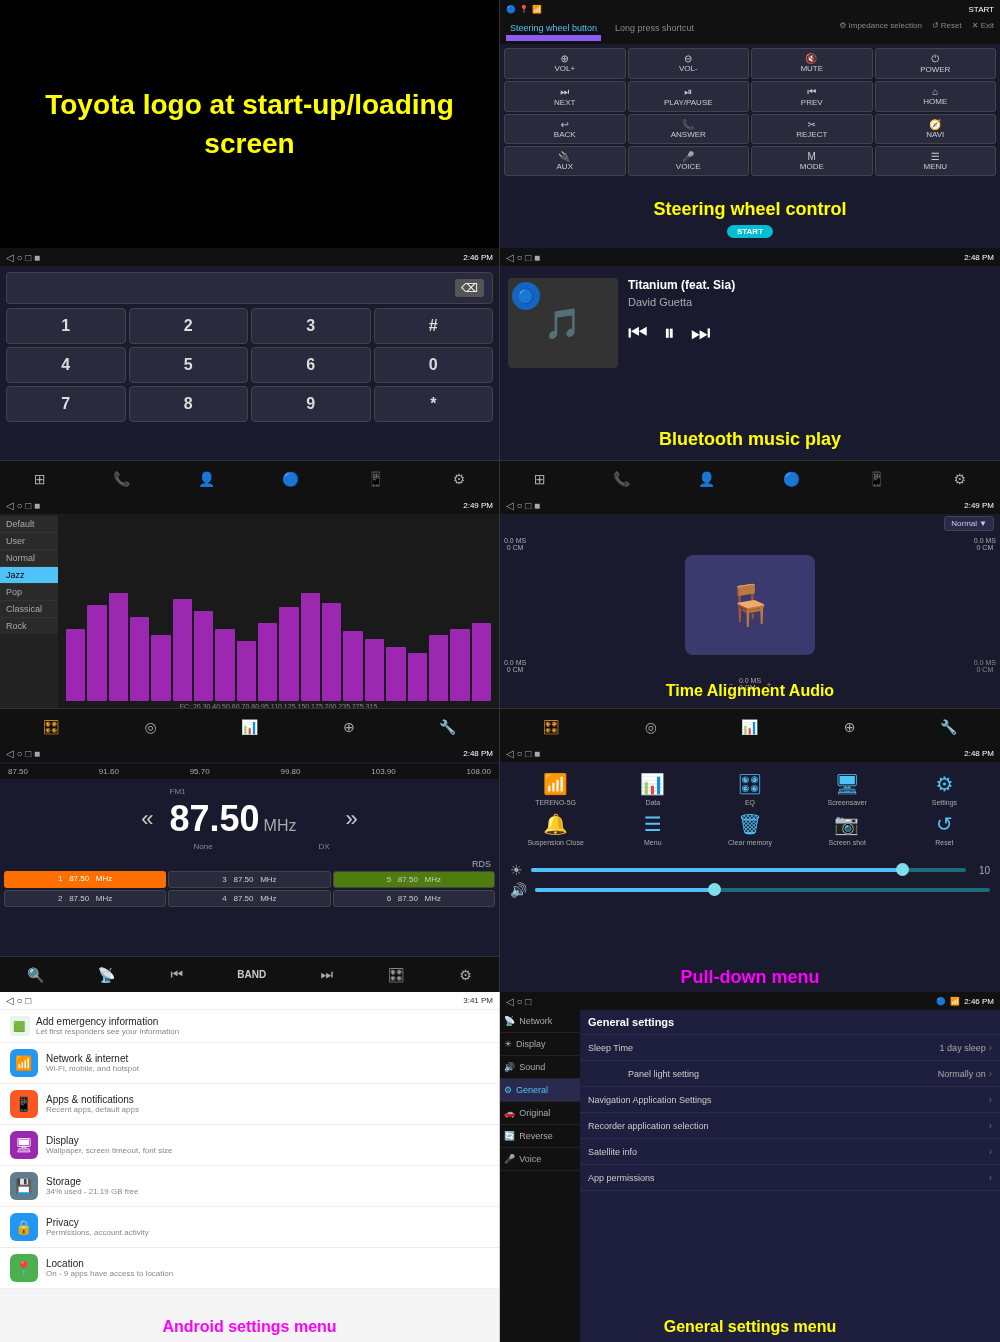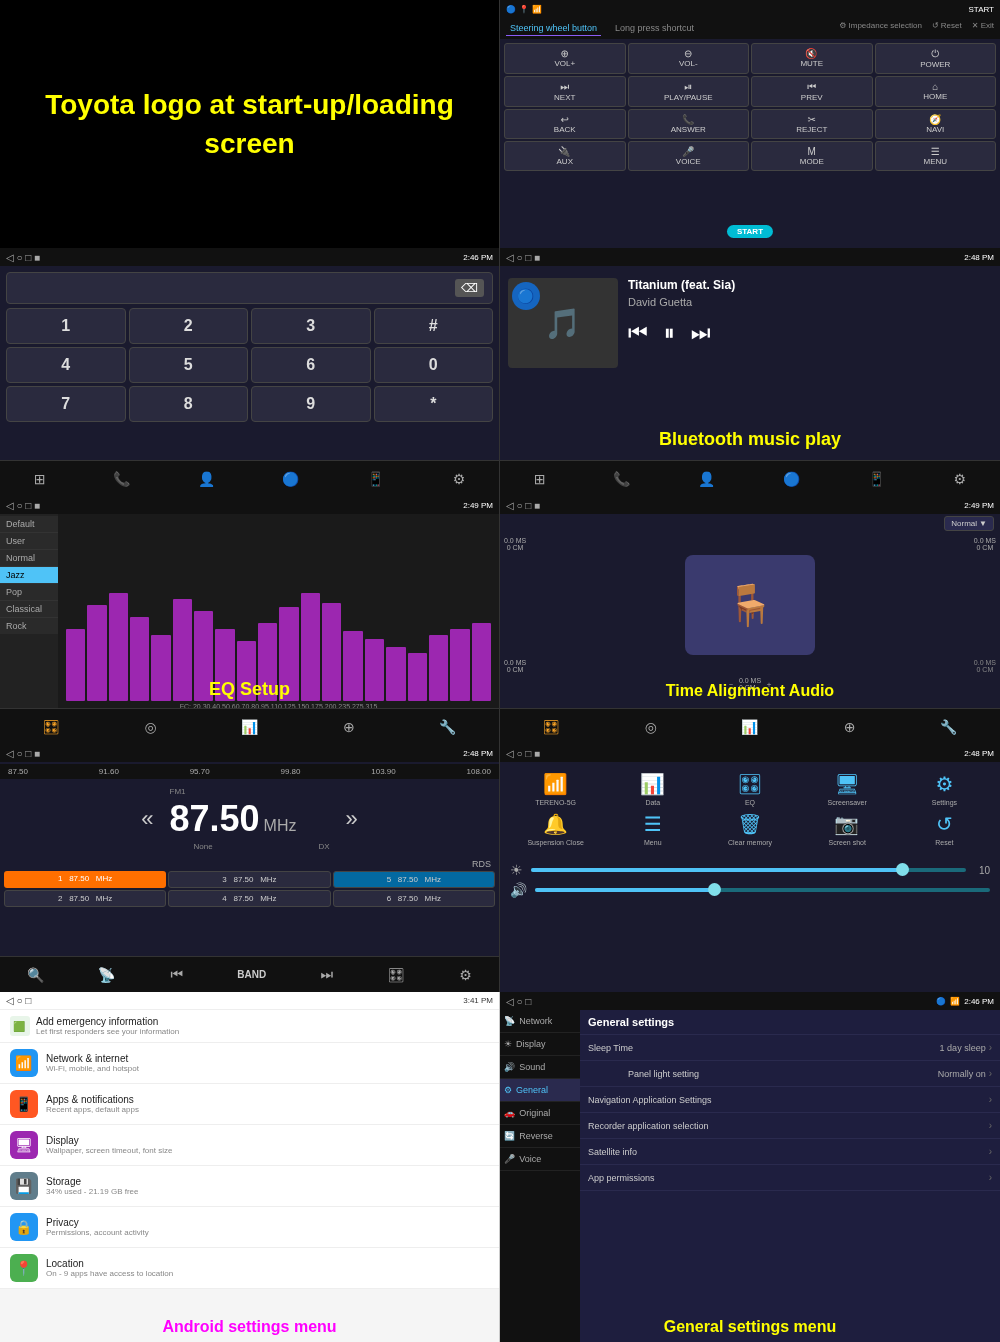--- a/index.html
+++ b/index.html
@@ -43,21 +43,21 @@
     <div style="width:500px; height:248px; background:#1a1a2e; position:relative; overflow:hidden;">
       <div class="status-bar">
         <div class="status-icons">
           <span>🔵</span>
           <span>📍</span>
           <span>📶</span>
         </div>
         <div style="color:#fff; font-size:8px;">START</div>
       </div>
       <div style="margin-top:18px; background:#111; padding:3px 6px; display:flex; gap:10px; font-size:9px;">
-        <span style="color:#4fc3f7; border-bottom:1px solid #8b5cf6; padding:2px 4px;">Steering wheel button</span>
+        <span style="color:#4fc3f7; border-bottom:6px solid #8b5cf6; padding:2px 4px;">Steering wheel button</span>
         <span style="color:#888; padding:2px 4px;">Long press shortcut</span>
         <span style="flex:1;"></span>
         <span style="color:#888; font-size:8px;">⚙ Impedance selection</span>
         <span style="color:#888; font-size:8px;">↺ Reset</span>
         <span style="color:#888; font-size:8px;">✕ Exit</span>
       </div>
       <div style="display:grid; grid-template-columns: repeat(4,1fr); gap:2px; padding:4px; background:#1a1a2e;">
         <div style="background:#2a2a3e; border:1px solid #444; border-radius:3px; padding:4px; text-align:center; font-size:8px; color:#ccc;"><span style="font-size:10px;">⊕</span><br>VOL+</div>
         <div style="background:#2a2a3e; border:1px solid #444; border-radius:3px; padding:4px; text-align:center; font-size:8px; color:#ccc;"><span style="font-size:10px;">⊖</span><br>VOL-</div>
         <div style="background:#2a2a3e; border:1px solid #444; border-radius:3px; padding:4px; text-align:center; font-size:8px; color:#ccc;"><span style="font-size:10px;">🔇</span><br>MUTE</div>
@@ -68,20 +68,21 @@
         <div style="background:#2a2a3e; border:1px solid #444; border-radius:3px; padding:4px; text-align:center; font-size:8px; color:#ccc;"><span style="font-size:10px;">⌂</span><br>HOME</div>
         <div style="background:#2a2a3e; border:1px solid #444; border-radius:3px; padding:4px; text-align:center; font-size:8px; color:#ccc;"><span style="font-size:10px;">↩</span><br>BACK</div>
         <div style="background:#2a2a3e; border:1px solid #444; border-radius:3px; padding:4px; text-align:center; font-size:8px; color:#ccc;"><span style="font-size:10px;">📞</span><br>ANSWER</div>
         <div style="background:#2a2a3e; border:1px solid #444; border-radius:3px; padding:4px; text-align:center; font-size:8px; color:#ccc;"><span style="font-size:10px;">✂</span><br>REJECT</div>
         <div style="background:#2a2a3e; border:1px solid #444; border-radius:3px; padding:4px; text-align:center; font-size:8px; color:#ccc;"><span style="font-size:10px;">🧭</span><br>NAVI</div>
         <div style="background:#2a2a3e; border:1px solid #444; border-radius:3px; padding:4px; text-align:center; font-size:8px; color:#ccc;"><span style="font-size:10px;">🔌</span><br>AUX</div>
         <div style="background:#2a2a3e; border:1px solid #444; border-radius:3px; padding:4px; text-align:center; font-size:8px; color:#ccc;"><span style="font-size:10px;">🎤</span><br>VOICE</div>
         <div style="background:#2a2a3e; border:1px solid #444; border-radius:3px; padding:4px; text-align:center; font-size:8px; color:#ccc;"><span style="font-size:10px;">M</span><br>MODE</div>
         <div style="background:#2a2a3e; border:1px solid #444; border-radius:3px; padding:4px; text-align:center; font-size:8px; color:#ccc;"><span style="font-size:10px;">☰</span><br>MENU</div>
       </div>
+      <div style="position:absolute; bottom:28px; left:0; right:0; text-align:center; color:#ffff00; font-size:18px; font-weight:bold;">Steering wheel control</div>
       <div style="position:absolute; bottom:10px; left:50%; transform:translateX(-50%); background:#00bcd4; color:#fff; font-size:8px; font-weight:bold; padding:2px 10px; border-radius:10px;">START</div>
     </div>
   </div>
 
   <div style="display:flex; height:248px; border-bottom:1px solid #333;">
 
     <div style="width:500px; height:248px; background:#1a1a2e; position:relative; overflow:hidden; border-right:1px solid #333;">
       <div class="status-bar">
         <div style="display:flex; gap:6px; align-items:center; font-size:10px; color:#aaa;">◁ ○ □ ■</div>
         <div style="color:#fff; font-size:8px;">2:46 PM</div>
@@ -188,21 +189,20 @@
             <div style="flex:1; background:#9c27b0; height:52%; border-radius:1px; min-width:8px;"></div>
             <div style="flex:1; background:#9c27b0; height:45%; border-radius:1px; min-width:8px;"></div>
             <div style="flex:1; background:#9c27b0; height:40%; border-radius:1px; min-width:8px;"></div>
             <div style="flex:1; background:#9c27b0; height:55%; border-radius:1px; min-width:8px;"></div>
             <div style="flex:1; background:#9c27b0; height:60%; border-radius:1px; min-width:8px;"></div>
             <div style="flex:1; background:#9c27b0; height:65%; border-radius:1px; min-width:8px;"></div>
           </div>
           <div style="font-size:7px; color:#888; text-align:center; margin-top:2px;">FC: 20 30 40 50 60 70 80 95 110 125 150 175 200 235 275 315</div>
         </div>
       </div>
-      <div style="position:absolute; bottom:44px; left:0; right:0; text-align:center; color:#ffff00; font-size:18px; font-weight:bold;">EQ Setup</div>
       <div style="position:absolute; bottom:0; left:0; right:0; height:36px; background:#111; display:flex; align-items:center; justify-content:space-around; border-top:1px solid #333;">
         <span style="color:#ffa726; font-size:14px;">🎛</span>
         <span style="color:#aaa; font-size:14px;">◎</span>
         <span style="color:#aaa; font-size:14px;">📊</span>
         <span style="color:#aaa; font-size:14px;">⊕</span>
         <span style="color:#aaa; font-size:14px;">🔧</span>
       </div>
     </div>
 
     <div style="width:500px; height:248px; background:#1a1a2e; position:relative; overflow:hidden;">
@@ -277,21 +277,21 @@
             <span>DX</span>
           </div>
         </div>
         <span style="font-size:22px; color:#ccc;">»</span>
       </div>
       <div style="text-align:right; padding:0 8px; font-size:9px; color:#aaa; margin-bottom:2px;">RDS</div>
 
       <div style="display:grid; grid-template-columns:repeat(3,1fr); gap:2px; margin:0 4px;">
         <div style="background:#ff6f00; border-radius:3px; padding:3px; font-size:8px; color:#fff; text-align:center;">1 &nbsp; 87.50 &nbsp; MHz</div>
         <div style="background:#2a2a3e; border:1px solid #444; border-radius:3px; padding:3px; font-size:8px; color:#ccc; text-align:center;">3 &nbsp; 87.50 &nbsp; MHz</div>
-        <div style="background:#0369a1; border:1px solid #444; border-radius:3px; padding:3px; font-size:8px; color:#ccc; text-align:center;">5 &nbsp; 87.50 &nbsp; MHz</div>
+        <div style="background:#4d7c0f; border:1px solid #444; border-radius:3px; padding:3px; font-size:8px; color:#ccc; text-align:center;">5 &nbsp; 87.50 &nbsp; MHz</div>
         <div style="background:#2a2a3e; border:1px solid #444; border-radius:3px; padding:3px; font-size:8px; color:#ccc; text-align:center;">2 &nbsp; 87.50 &nbsp; MHz</div>
         <div style="background:#2a2a3e; border:1px solid #444; border-radius:3px; padding:3px; font-size:8px; color:#ccc; text-align:center;">4 &nbsp; 87.50 &nbsp; MHz</div>
         <div style="background:#2a2a3e; border:1px solid #444; border-radius:3px; padding:3px; font-size:8px; color:#ccc; text-align:center;">6 &nbsp; 87.50 &nbsp; MHz</div>
       </div>
 
       <div style="position:absolute; bottom:0; left:0; right:0; height:36px; background:#111; display:flex; align-items:center; justify-content:space-around; border-top:1px solid #333;">
         <span style="color:#aaa; font-size:14px;">🔍</span>
         <span style="color:#aaa; font-size:14px;">📡</span>
         <span style="color:#aaa; font-size:14px;">⏮</span>
         <span style="color:#ccc; font-size:10px; font-weight:bold;">BAND</span>
@@ -359,20 +359,21 @@
           <span style="font-size:10px; color:#aaa; min-width:16px; text-align:right;">10</span>
         </div>
         <div style="display:flex; align-items:center; gap:8px; margin:4px 0;">
           <span style="font-size:14px; color:#aaa;">🔊</span>
           <div style="flex:1; height:4px; background:#1a6a7a; border-radius:2px; position:relative;">
             <div style="position:absolute; left:0; top:0; height:100%; width:40%; background:#4fc3f7; border-radius:2px;"></div>
             <div style="position:absolute; left:38%; top:-5px; width:13px; height:13px; background:#80deea; border-radius:50%;"></div>
           </div>
         </div>
       </div>
+      <div style="position:absolute; bottom:4px; left:0; right:0; text-align:center; color:#ff00ff; font-size:18px; font-weight:bold;">Pull-down menu</div>
     </div>
   </div>
 
   <div style="display:flex; height:350px;">
 
     <div style="width:500px; height:350px; background:#f5f5f5; position:relative; overflow:hidden; border-right:1px solid #ccc;">
 
       <div style="height:18px; background:#fff; display:flex; justify-content:space-between; align-items:center; padding:0 6px; font-size:8px; color:#333; border-bottom:1px solid #eee;">
         <div style="display:flex; gap:6px; align-items:center; font-size:10px; color:#333;">◁ ○ □</div>
         <div style="color:#333; font-size:8px;">3:41 PM</div>

